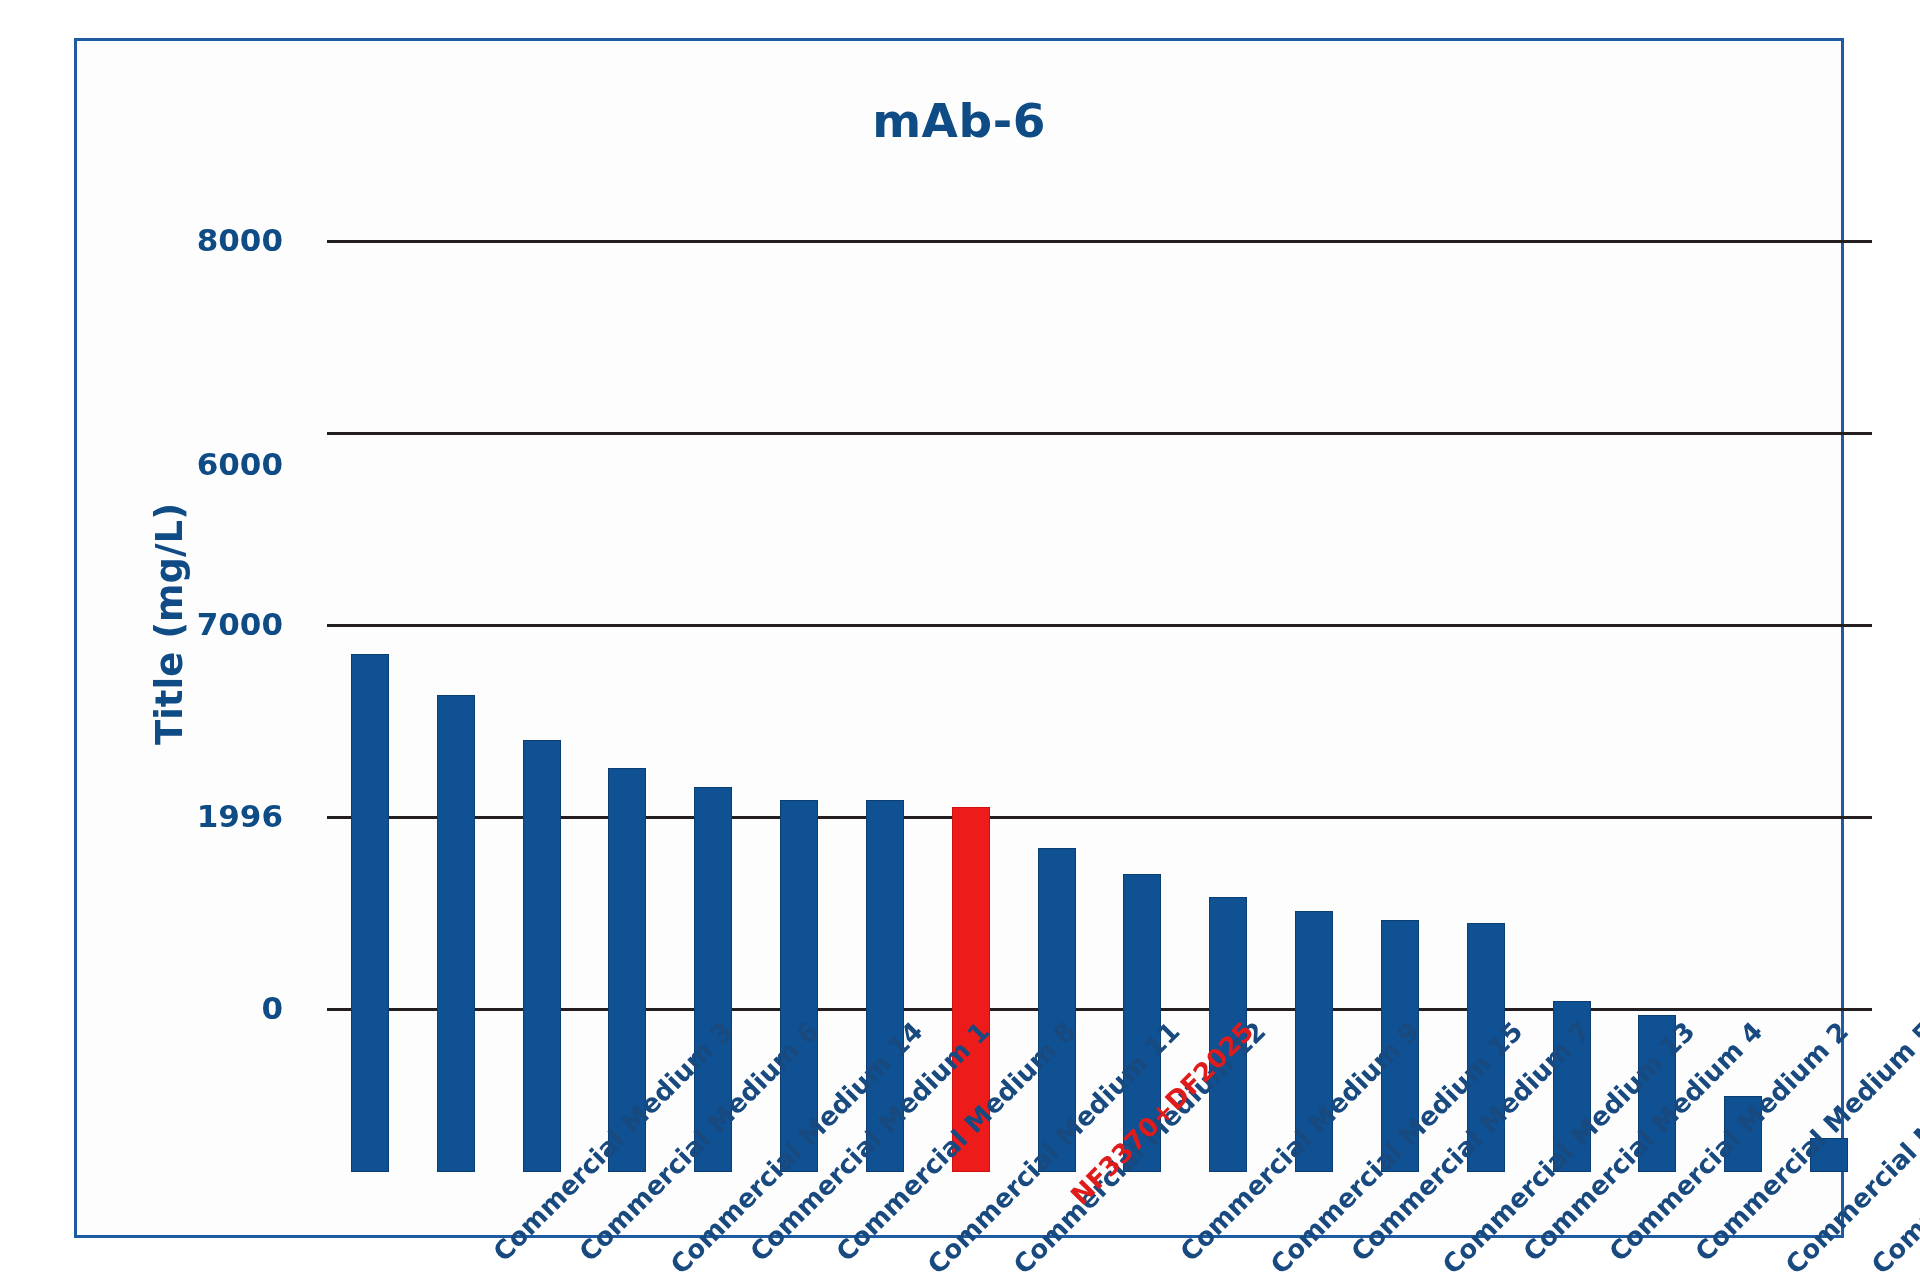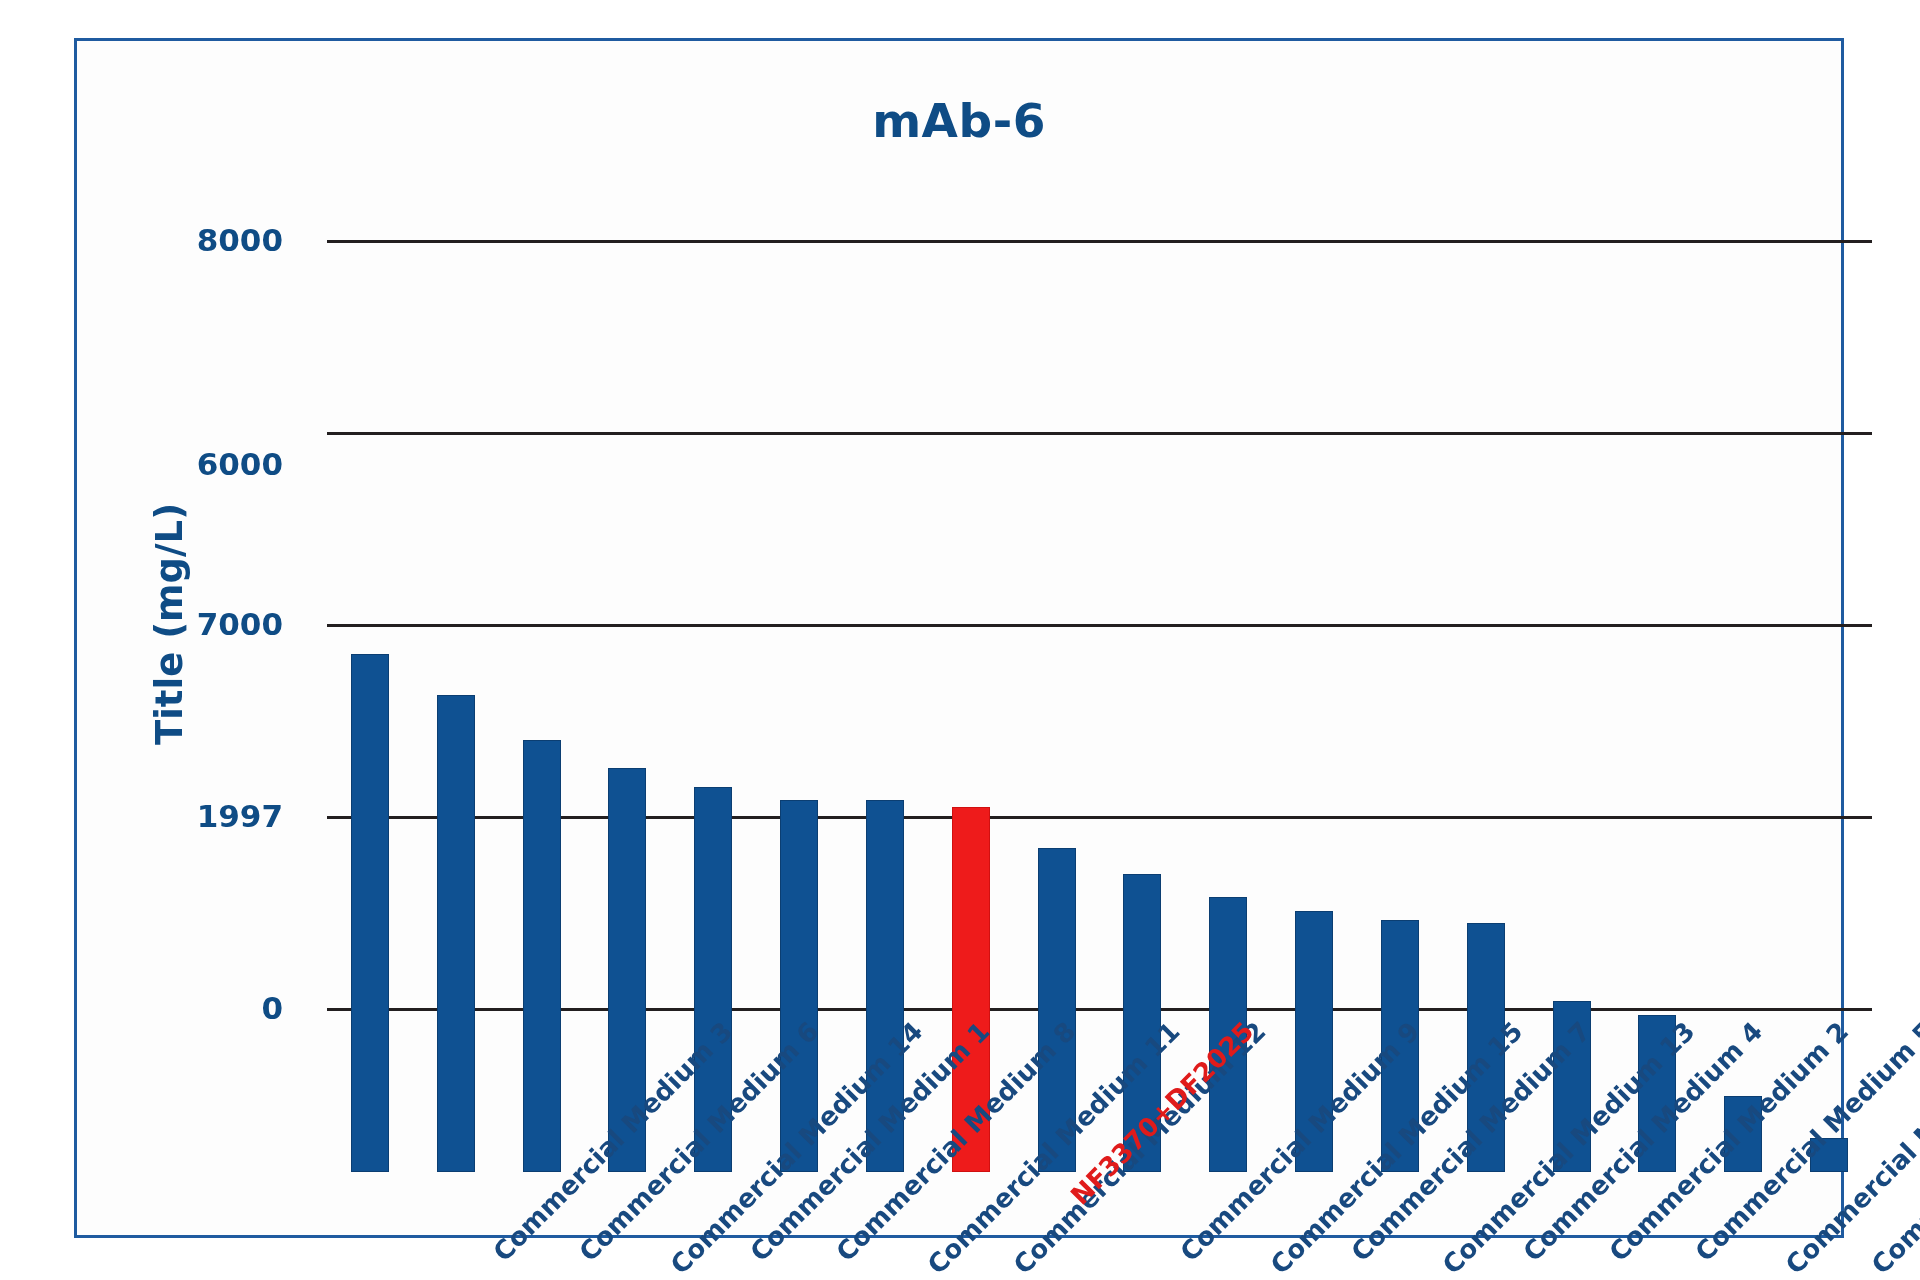--- a/index.html
+++ b/index.html
@@ -143,21 +143,21 @@
           <div class="gridline" style="top: 0px;"></div>
           <div class="gridline" style="top: 192px;"></div>
           <div class="gridline" style="top: 384px;"></div>
           <div class="gridline" style="top: 576px;"></div>
           <div class="gridline" style="top: 768px;"></div>
         </div>
       <div id="yticks">
           <div class="ytick-label" style="top: 0px;">8000</div>
           <div class="ytick-label" style="top: 192px; margin-top: 32px;">6000</div>
           <div class="ytick-label" style="top: 384px;">7000</div>
-          <div class="ytick-label" style="top: 576px;">1997</div>
+          <div class="ytick-label" style="top: 576px;">1996</div>
           <div class="ytick-label" style="top: 768px;">0</div>
         </div>
       <div id="bars">
           <div class="bar" title="Commercial Medium 3: 5400" style="left: 23.9167px; height: 518.4px;"></div>
           <div class="bar" title="Commercial Medium 6: 4970" style="left: 109.75px; height: 477.12px;"></div>
           <div class="bar" title="Commercial Medium 14: 4500" style="left: 195.583px; height: 432px;"></div>
           <div class="bar" title="Commercial Medium 1: 4210" style="left: 281.417px; height: 404.16px;"></div>
           <div class="bar" title="Commercial Medium 8: 4010" style="left: 367.25px; height: 384.96px;"></div>
           <div class="bar" title="Commercial Medium 11: 3870" style="left: 453.083px; height: 371.52px;"></div>
           <div class="bar" title="Commercial Medium 12: 3870" style="left: 538.917px; height: 371.52px;"></div>

